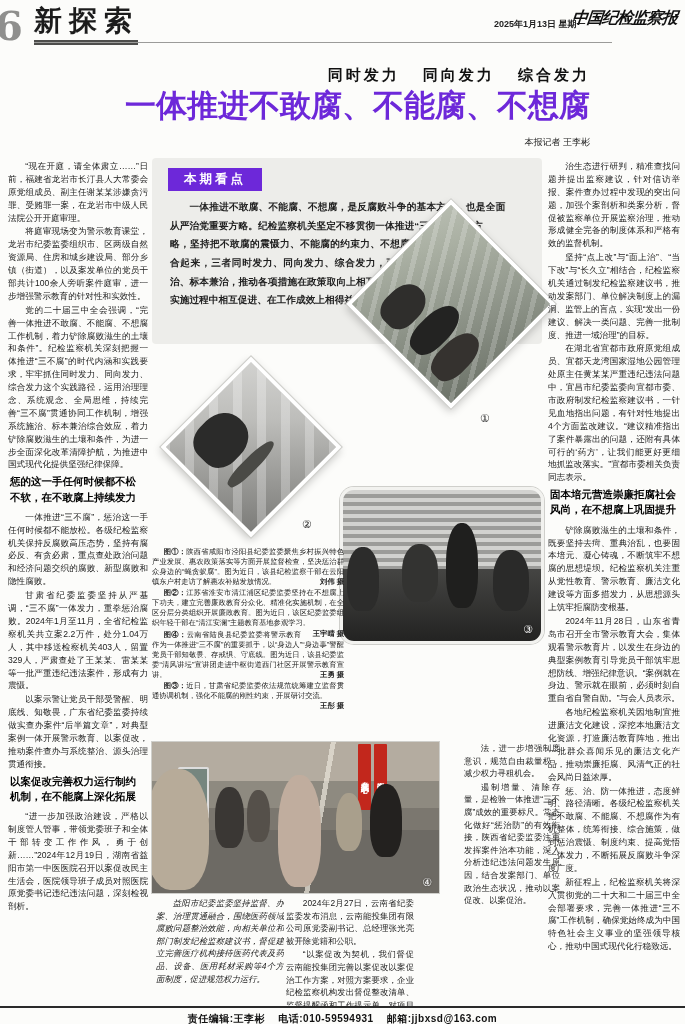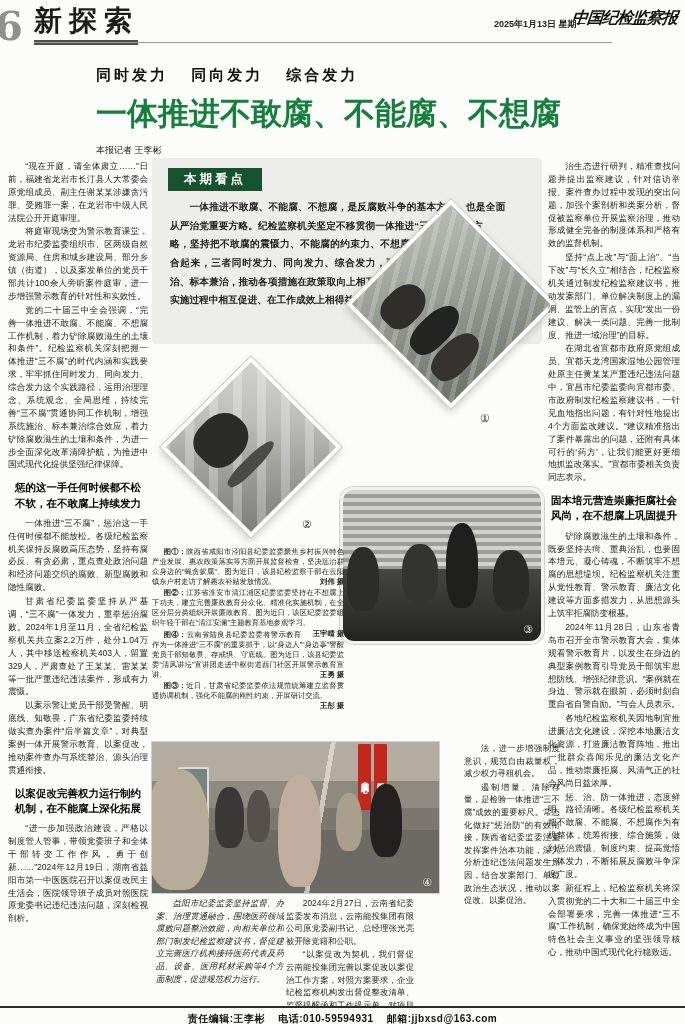--- a/index.html
+++ b/index.html
@@ -10,39 +10,39 @@
            font-size:40px;font-weight:bold;color:#8f8f8d;}
   .section-title{position:absolute;left:34px;top:2px;font-size:28px;font-weight:900;
                  letter-spacing:7px;font-family:"Liberation Serif",serif;}
   .section-bar{position:absolute;left:34px;top:40px;width:104px;height:5px;background:#4d4d4b;}
   .header-rule{position:absolute;left:34px;top:42px;width:578px;height:1px;background:#9b9b99;}
   .issue-date{position:absolute;left:494px;top:18px;font-size:9px;font-weight:bold;color:#222;}
   .masthead{position:absolute;left:572px;top:8px;width:110px;font-family:"DejaVu Serif",serif;
             font-style:italic;font-weight:900;font-size:16px;letter-spacing:-1px;color:#111;
             transform:skewX(-6deg);white-space:nowrap;}
   
-  .head-wrap{position:absolute;left:96px;top:66px;width:494px;text-align:left;}
+  .head-wrap{position:absolute;left:96px;top:66px;width:494px;text-align:right;}
   .kicker{font-size:15px;font-weight:900;letter-spacing:3px;word-spacing:16px;color:#111;}
-  .main-title{margin-top:8px;font-size:31px;font-weight:900;font-family:"Liberation Serif",serif;
-              letter-spacing:0;white-space:nowrap;color:#15803d;}
+  .main-title{font-size:31px;font-weight:900;font-family:"Liberation Serif",serif;
+              letter-spacing:0;white-space:nowrap;color:#6d28d9;}
   .byline{margin-top:9px;font-size:9px;color:#222;}
   
   .col{position:absolute;overflow:hidden;text-align:justify;font-size:8.6px;line-height:1.5;color:#1b1b1b;}
   .col p.para{margin:0 0 1px 0;text-indent:2em;}
-  .col .subhead{font-size:10.5px;font-weight:900;text-align:center;text-indent:0;
-                line-height:1.45;margin:9px 2px 6px 2px;color:#000;}
+  .col .subhead{font-size:10.5px;font-weight:900;text-align:left;text-indent:0;
+                line-height:1.45;margin:3px 2px 6px 2px;color:#000;}
   .col-left{left:8px;top:160px;width:140px;height:846px;}
   .col-right{left:548px;top:160px;width:132px;height:846px;}
   .col-a{left:156px;top:897px;width:128px;height:109px;font-size:8.4px;font-style:italic;}
   .col-b{left:286px;top:897px;width:128px;height:109px;font-size:8.4px;}
   .col-c{left:444px;top:742px;width:96px;height:264px;font-size:8.4px;margin-left:20px;}
   
   .kandian{position:absolute;left:152px;top:158px;width:390px;height:186px;background:#ededea;
            border-radius:4px;overflow:hidden;}
-  .kandian-tab{display:inline-block;margin:10px 11px 0 16px;padding:3px 16px;background:#14532d;
+  .kandian-tab{display:inline-block;margin:10px 11px 0 16px;padding:3px 16px;background:#6d28d9;
                color:#fff;font-size:12.5px;font-weight:bold;letter-spacing:3px;}
   .kandian-text{padding:7px 14px 0 18px;font-size:9.7px;font-weight:600;line-height:1.92;
                 text-align:justify;color:#222;}
   .kandian-text .cut{float:right;width:168px;height:138px;
                      shape-outside:polygon(100% 0%,100% 100%,0% 100%);}
   .kandian-text .lead{text-indent:2em;display:block;}
   
   .diamond{position:absolute;transform:rotate(45deg);overflow:hidden;border:4px solid #fff;
            box-shadow:0 0 0 1px #cfcfcb,2px 3px 8px rgba(0,0,0,.22);background:#b5b5b1;}
   .diamond .fill{position:absolute;top:-45%;left:-45%;width:190%;height:190%;transform:rotate(-45deg);}

